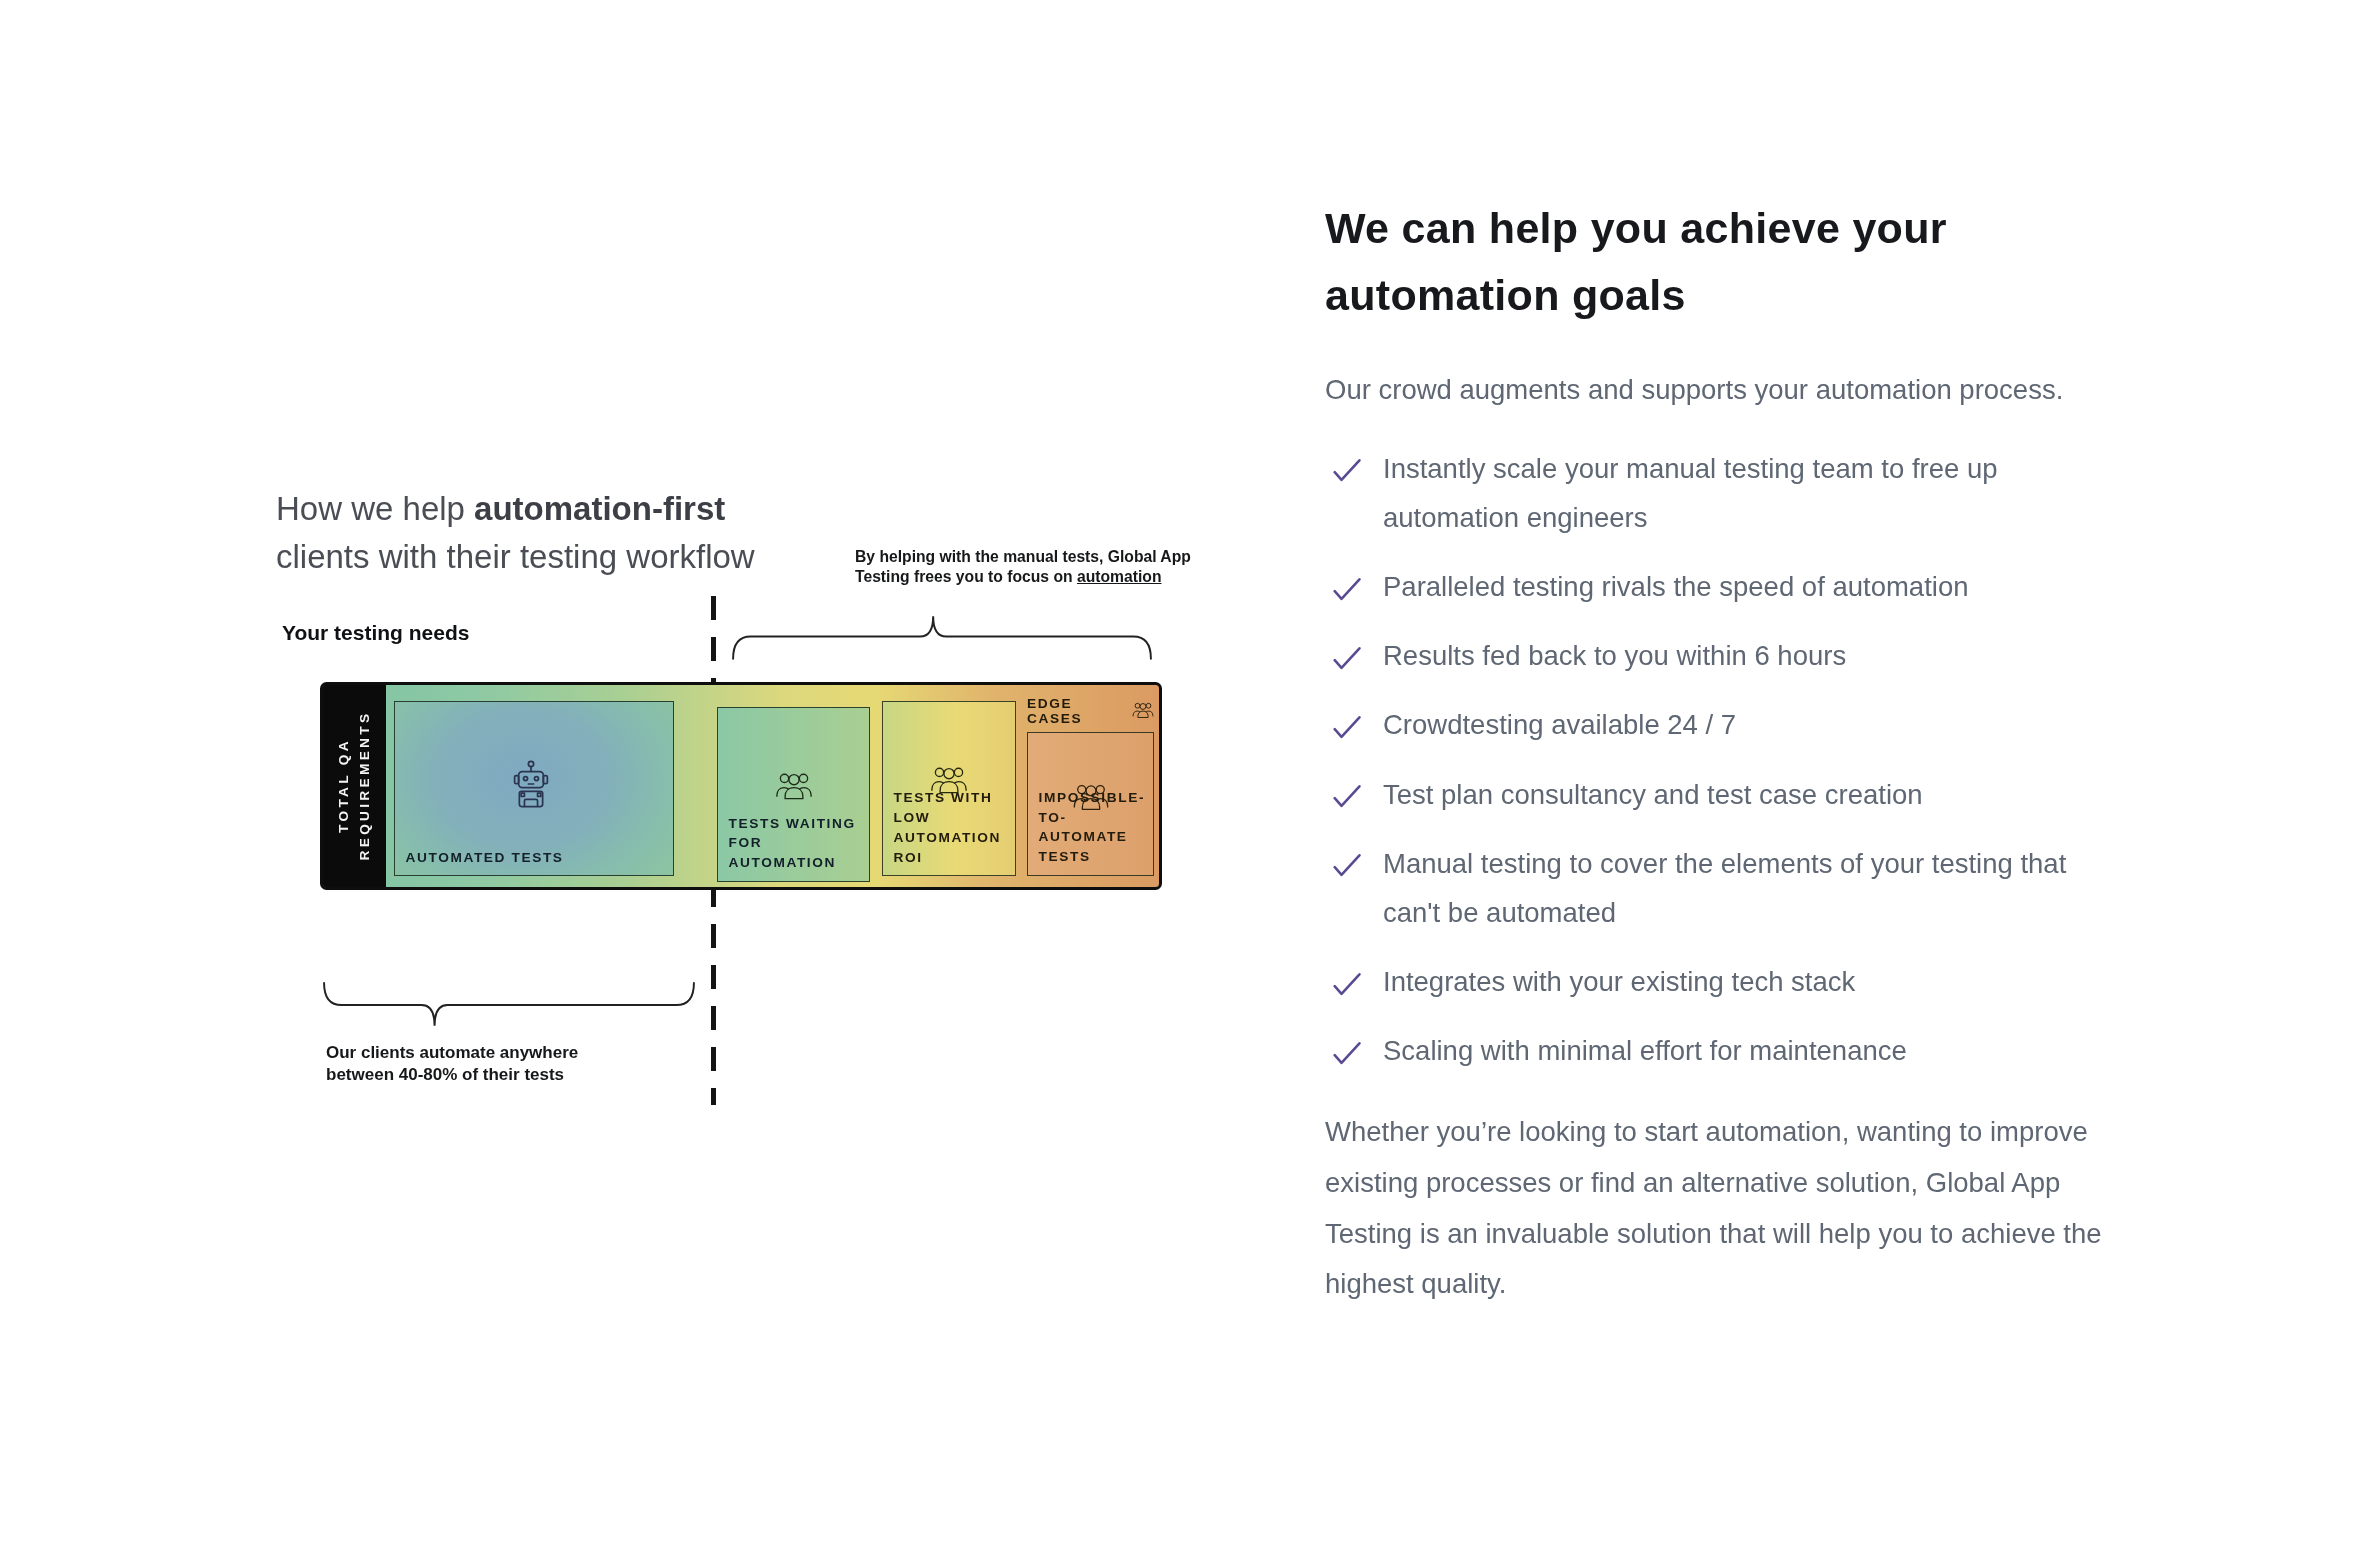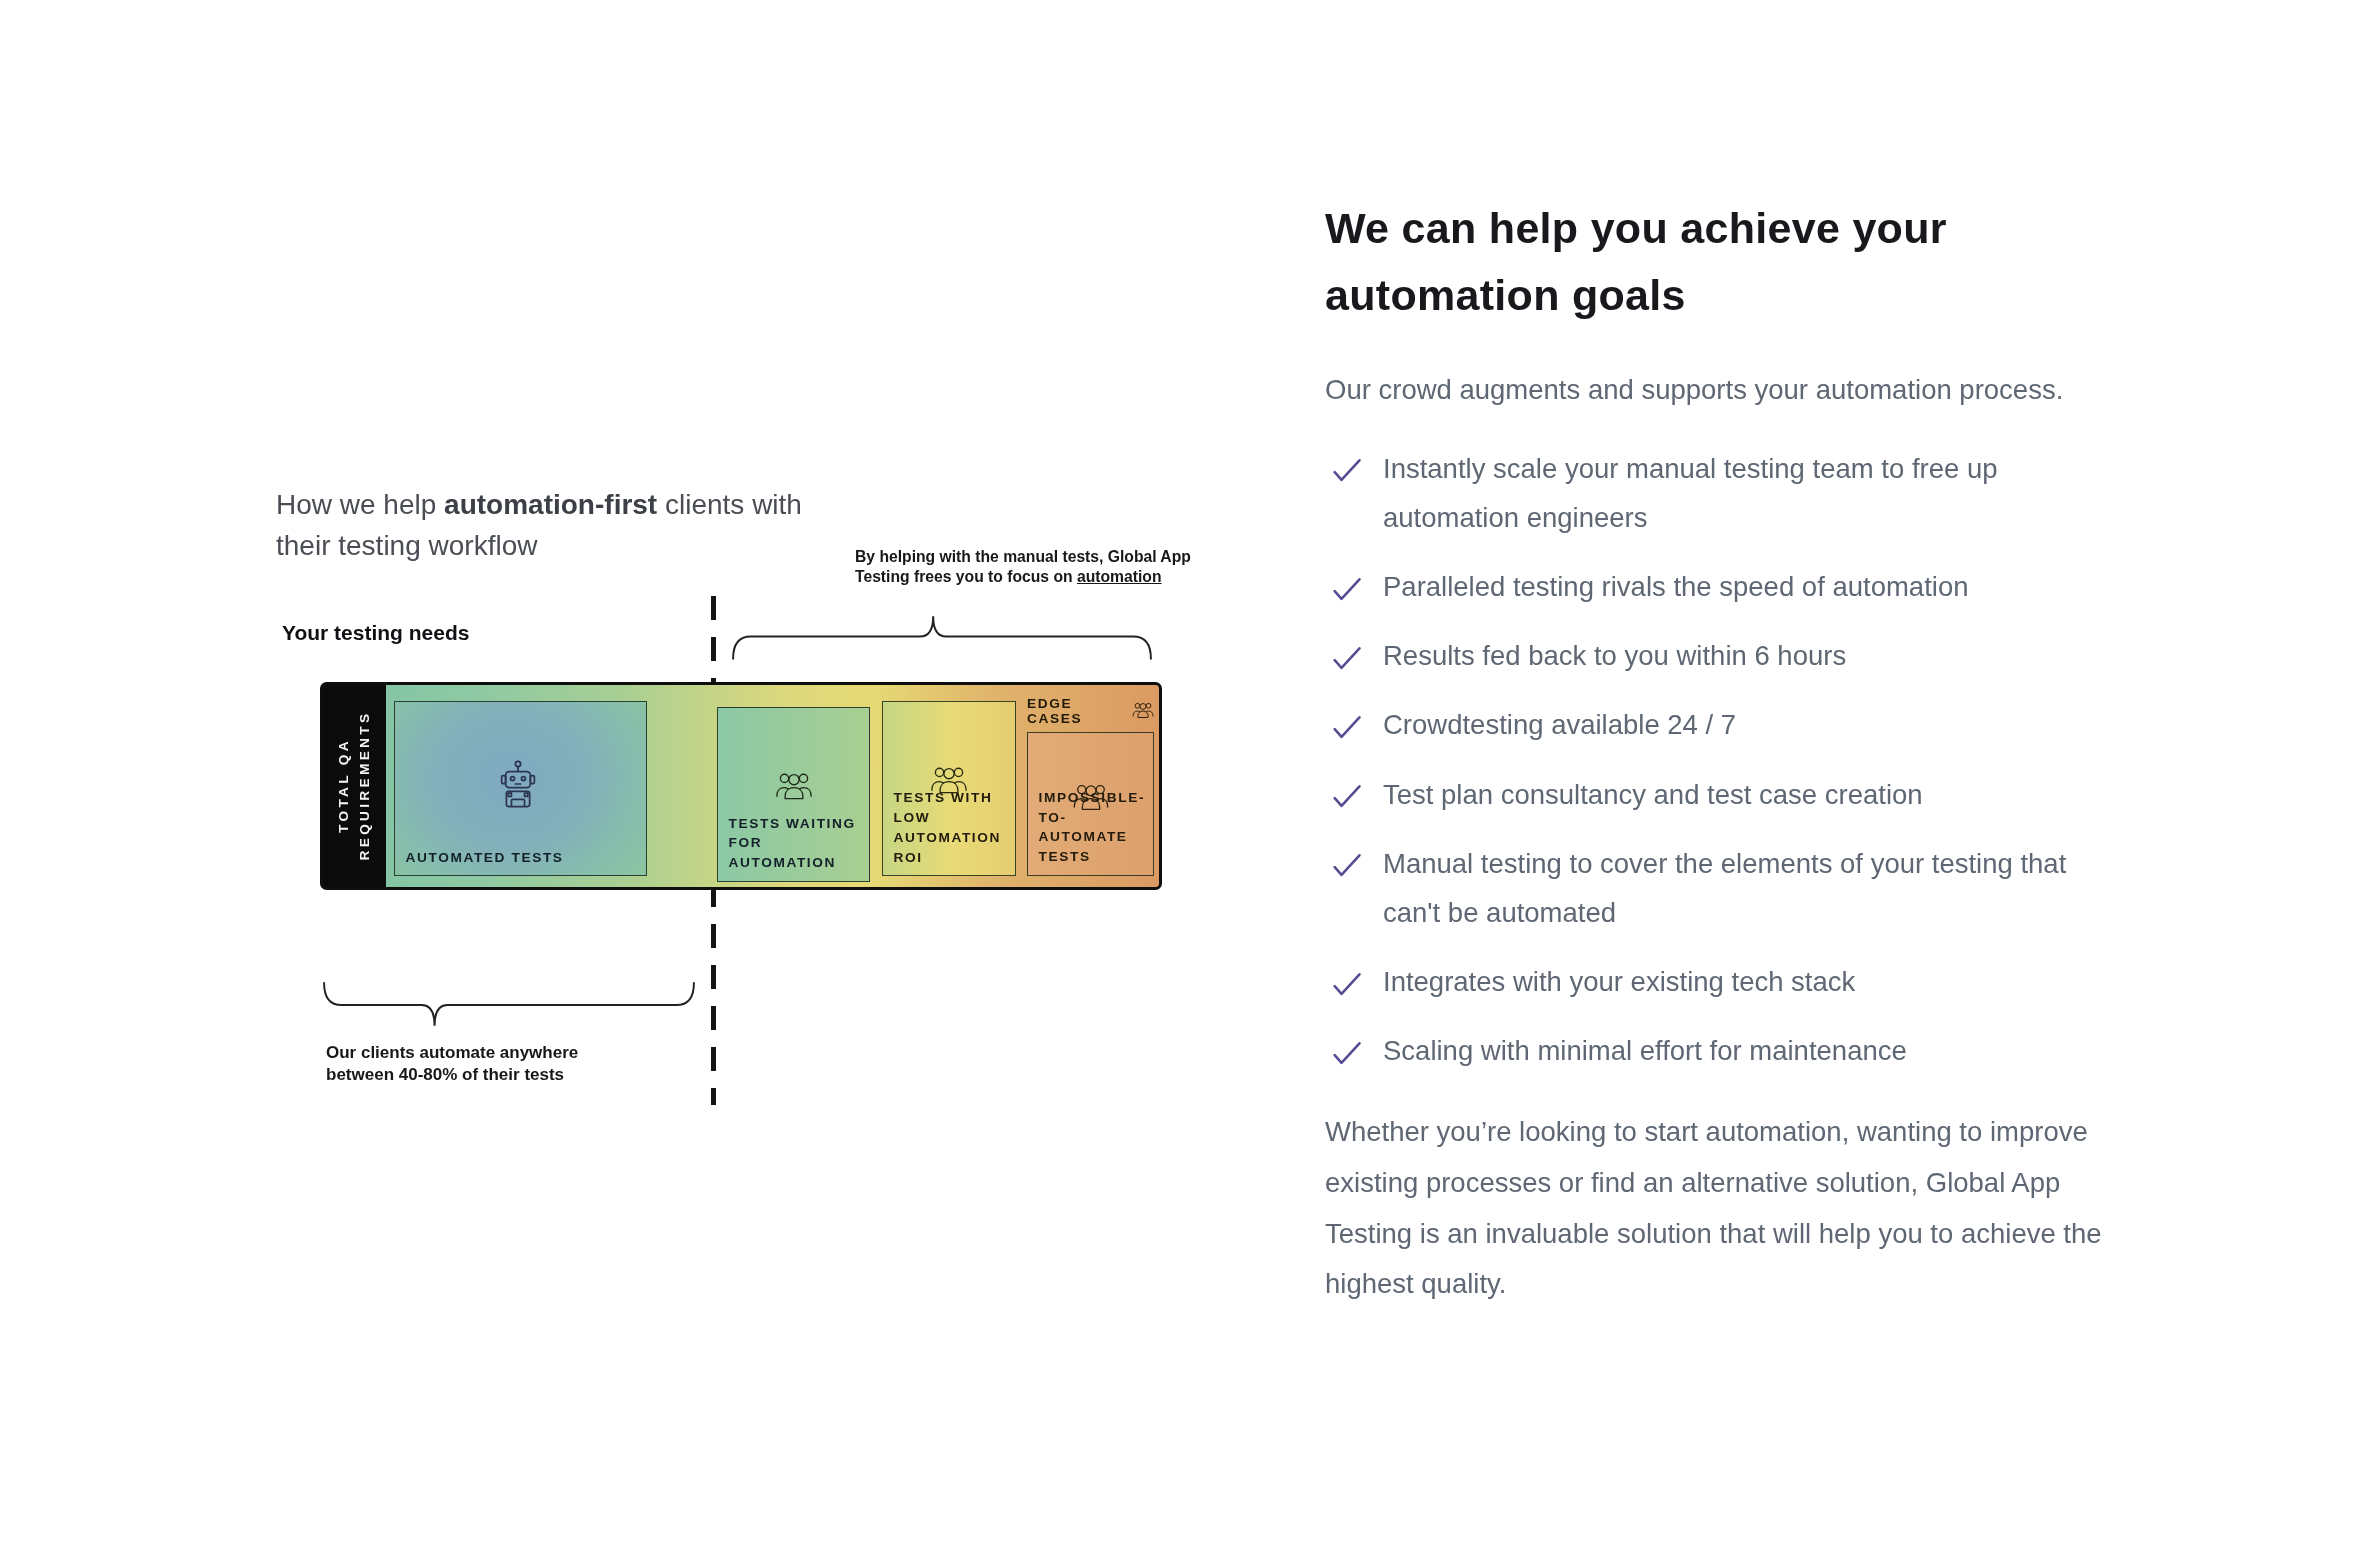--- a/index.html
+++ b/index.html
@@ -7,21 +7,21 @@
   body {
     width:2354px; height:1561px; position:relative; overflow:hidden;
     font-family:"Liberation Sans", sans-serif;
   }
 
   
   .diagram { position:absolute; left:0; top:0; width:1242px; height:1561px; }
 
   .diagram-title {
     position:absolute; left:276px; top:485px; width:536px;
-    font-size:28px; line-height:1.45; color:#4a4e54; font-weight:400;
+    font-size:33px; line-height:1.45; color:#4a4e54; font-weight:400;
   }
   .diagram-title b { color:#3c4046; }
 
   .manual-note {
     position:absolute; left:832px; top:547px; width:373px;
     font-size:15.7px; font-weight:bold; line-height:1.28; color:#17181a;margin-left:23px;
   }
   .manual-note .u { text-decoration:underline; }
 
   .testing-needs {
@@ -54,21 +54,21 @@
   }
 
   .qa-box {
     position:absolute; border:1.3px solid rgba(16,30,20,0.8);
   }
   .qa-box .box-label {
     position:absolute; left:10.5px; right:5.2px; bottom:7.8px;
     font-size:13.7px; font-weight:bold; letter-spacing:1.6px; line-height:1.45;
     color:#13202a;
   }
-  .box-auto   { left:71px; top:16.3px; width:253px; height:175px;
+  .box-auto   { left:71px; top:16.3px; width:280px; height:175px;
     background:radial-gradient(ellipse 70% 90% at 46% 44%, #7fa9c2 0%, #83b0ba 45%, #86bcae 70%, #8cc5a0 100%); }
   .box-wait   { left:394px; top:22px; width:153px; height:175px;
     background:linear-gradient(90deg,#8bc8a5 0%, #a9cf92 100%); }
   .box-lowroi { left:559px; top:16.3px; width:134px; height:175px;
     background:linear-gradient(90deg,#c7d783 0%, #e9da76 55%, #e5cd71 100%); }
   .box-imposs { left:704px; top:47px; width:127px; height:144px;
     background:linear-gradient(90deg,#e2ab77 0%, #dca06b 100%); }
   .box-lowroi .box-label, .box-imposs .box-label { color:#231c0c; }
 
   .edge-cases {

